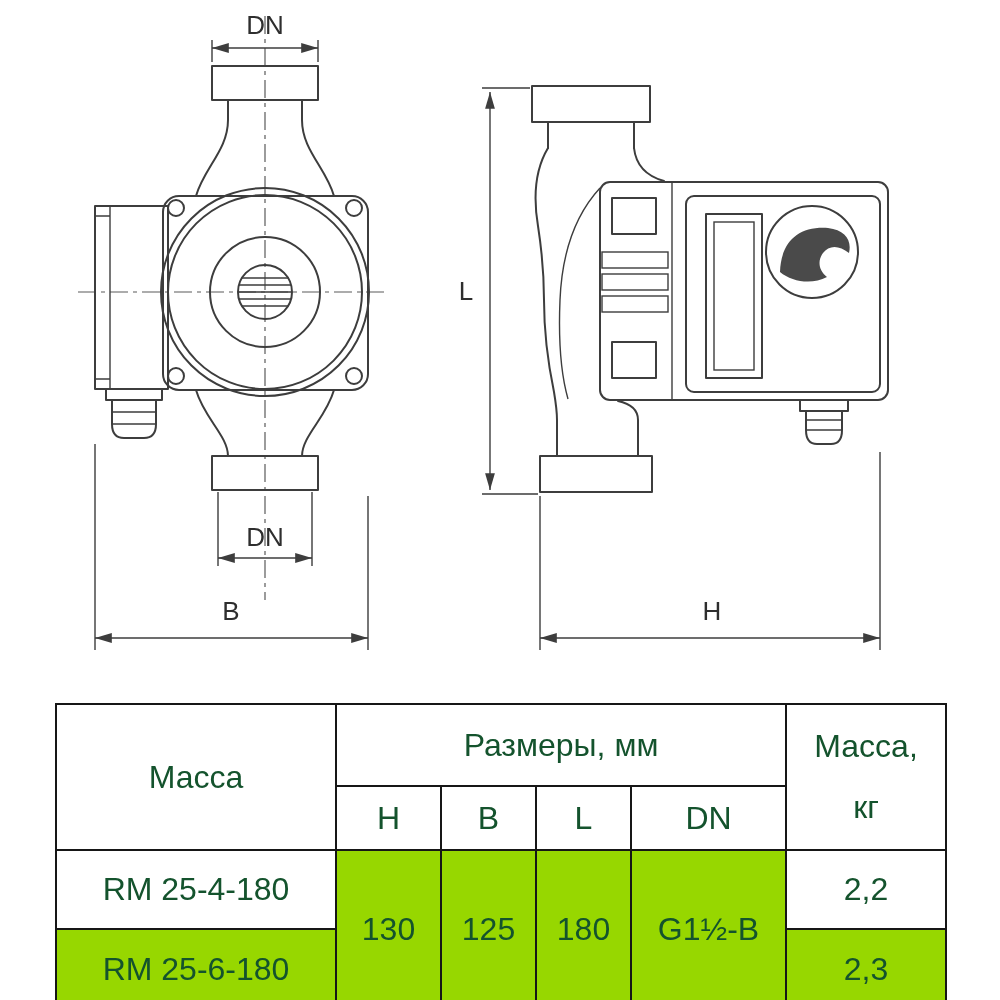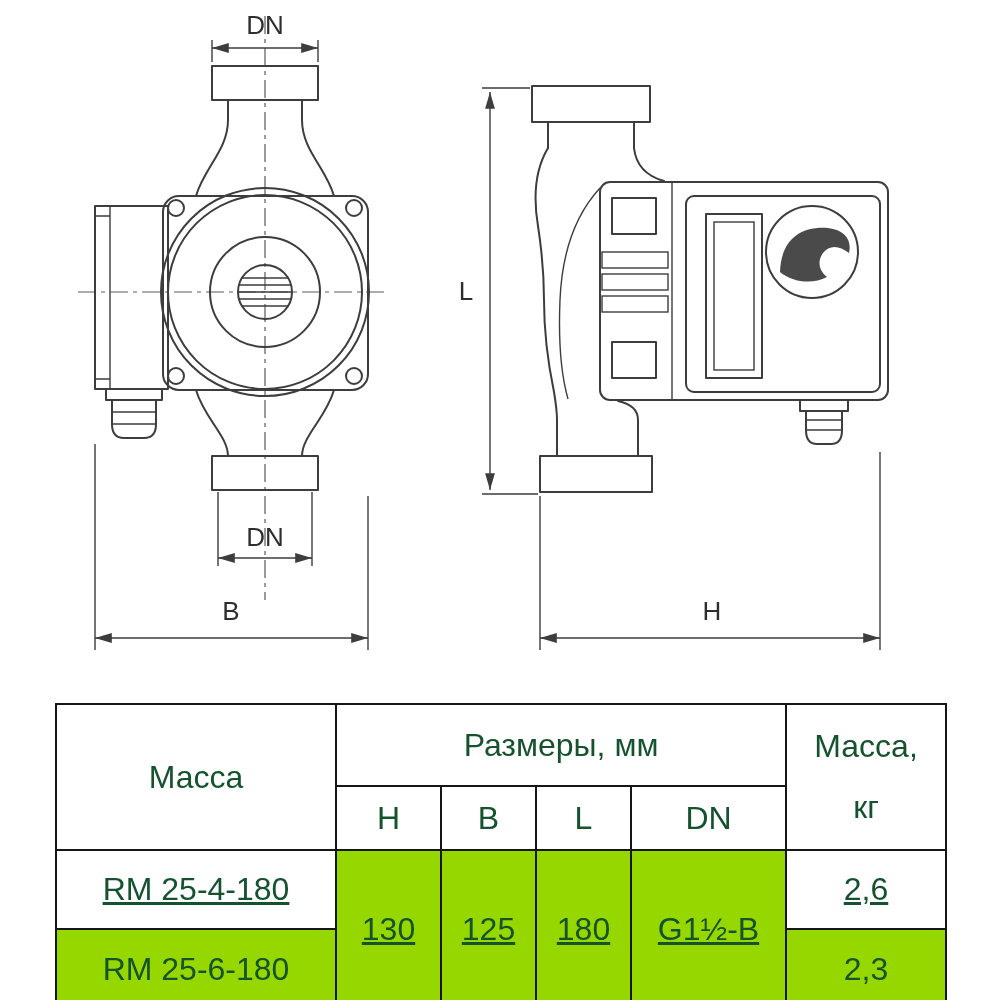--- a/index.html
+++ b/index.html
@@ -12,21 +12,21 @@
   svg .solid{fill:#4a4a4a;stroke:none;}
   svg text.dim-label{font:26px "Liberation Sans", sans-serif;fill:#2e2e2e;}
   table.dims{position:absolute;left:55px;top:703px;width:890px;border-collapse:collapse;
              table-layout:fixed;background:#fff;}
   table.dims td{border:2px solid #161616;text-align:center;vertical-align:middle;
                 font-size:32px;padding:0;}
   td.hdr-big{font-size:34px;}
   td.mass-h{line-height:1.9;}
   tr.hr1 td{height:80px;}
   tr.hr2 td{height:62px;}
-  tr.dr1 td{height:77px;text-decoration:underline;}
+  tr.dr1 td{height:77px;}
   tr.dr2 td{height:78px;}
 </style>
 </head>
 <body>
 
 <div class="page">
 
   <div class="drawing">
     <svg width="1000" height="690" viewBox="0 0 1000 690">
       <defs>
@@ -147,21 +147,21 @@
       <td>B</td>
       <td>L</td>
       <td>DN</td>
     </tr>
     <tr class="dr1">
       <td>RM 25-4-180</td>
       <td rowspan="2" style="background-color: rgb(151, 215, 0);">130</td>
       <td rowspan="2" style="background-color: rgb(151, 215, 0);">125</td>
       <td rowspan="2" style="background-color: rgb(151, 215, 0);">180</td>
       <td rowspan="2" style="background-color: rgb(151, 215, 0);">G1½-B</td>
-      <td>2,6</td>
+      <td>2,2</td>
     </tr>
     <tr class="dr2">
       <td style="background-color: rgb(151, 215, 0);">RM 25-6-180</td>
       <td style="background-color: rgb(151, 215, 0);">2,3</td>
     </tr>
   </tbody>
     </table>
 
 </div>
 

